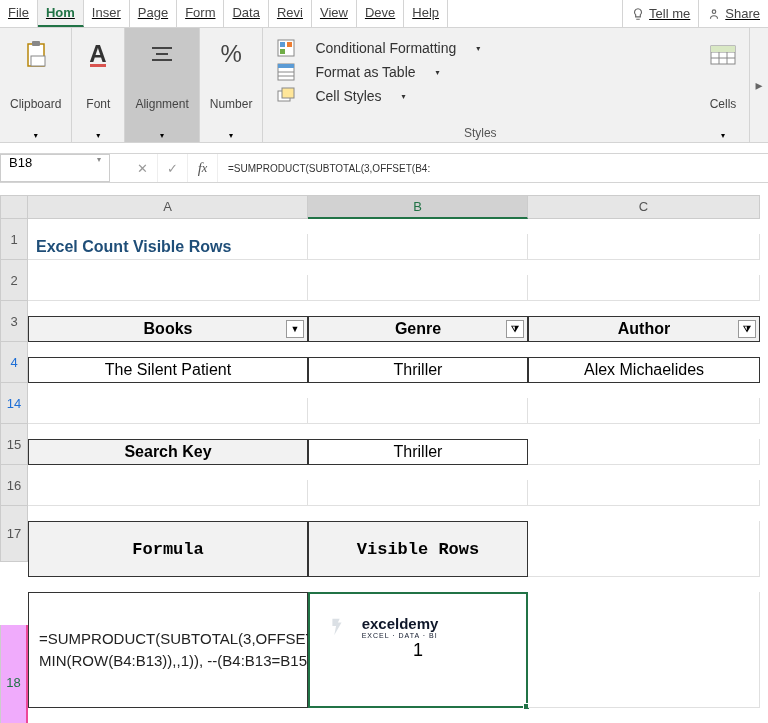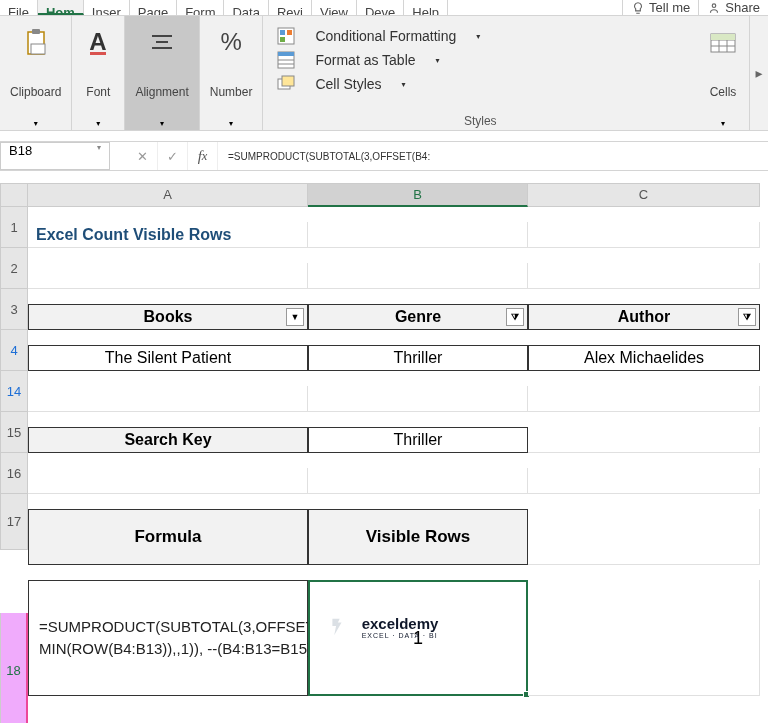--- a/index.html
+++ b/index.html
@@ -1,19 +1,19 @@
 <!DOCTYPE html>
 <html><head>
   <meta charset="utf-8">
   <style>
     * { margin: 0; padding: 0; box-sizing: border-box; }
     body { font-family: 'Segoe UI', Tahoma, sans-serif; font-size: 13px; background: #fff; overflow: hidden; width: 768px; }
     
     
-    .menubar { background: #fff; display: flex; height: 16px; border-bottom: 1px solid #d4d4d4; }
+    .menubar { background: #fff; display: flex; height: 28px; border-bottom: 1px solid #d4d4d4; text-decoration: underline; }
     .menutab { padding: 5px 8px; cursor: pointer; font-size: 13px; color: #444; border-right: 1px solid #d4d4d4; white-space: nowrap; overflow: hidden; }
     .menutab.active { background: #f1f1f1; color: #217346; font-weight: bold; border-bottom: 2px solid #217346; }
     .menubar-right { margin-left: auto; display: flex; }
     .menubar-right .menutab { border-right: none; border-left: 1px solid #d4d4d4; display: flex; align-items: center; gap: 4px; }
     
     
     .ribbon { background: #f1f1f1; display: flex; height: 115px; border-bottom: 1px solid #d4d4d4; }
     .ribbon-group { border-right: 1px solid #d4d4d4; padding: 6px 10px 2px; display: flex; flex-direction: column; align-items: center; justify-content: space-between; }
     .ribbon-group.active { background: #c8c8c8; }
     .ribbon-icon { width: 32px; height: 32px; margin: 4px auto; }
@@ -42,21 +42,21 @@
     
     .row { display: flex; }
     .rowhead { width: 28px; background: #e6e6e6; border: 1px solid #ccc; border-top: none; text-align: center; font-size: 13px; color: #555; display: flex; align-items: center; justify-content: center; }
     .rowhead.sel { background: #f0abfc; color: #217346; border-right: 2px solid #ec4899; margin-top: 48px; }
     .rowhead.filt { color: #1e6fd6; }
     .cell { border: 1px solid #e0e0e0; border-top: none; border-left: none; display: flex; align-items: center; padding: 2px 8px; font-size: 15px; background: #fff; min-height: 26px; position: relative; margin-top: 15px; }
     
     .title-cell { color: #1F4E78; font-weight: bold; font-size: 16px; }
     .th-cell { background: #f2f2f2; border: 1px solid #333 !important; font-weight: bold; justify-content: center; font-size: 16px; }
     .bd-cell { border: 1px solid #333 !important; justify-content: center; font-size: 16px; }
-    .section-head { background: #f2f2f2; border: 1px solid #333 !important; font-weight: bold; justify-content: center; font-size: 17px; padding: 14px 8px; }
+    .section-head { background: #f2f2f2; border: 1px solid #333 !important; font-weight: bold; justify-content: center; font-size: 17px; padding: 14px 8px; font-family: Liberation Mono, monospace; }
     .formula-cell { border: 1px solid #333 !important; font-size: 15px; padding: 6px 10px; line-height: 1.5; color: #222; }
     .result-cell { border: 2px solid #217346 !important; justify-content: center; font-size: 18px; position: relative; }
     .fill-handle { position: absolute; bottom: -4px; right: -4px; width: 7px; height: 7px; background: #217346; border: 1px solid #fff; }
     
     .filter-btn { position: absolute; right: 3px; top: 50%; transform: translateY(-50%); width: 18px; height: 18px; background: #fff; border: 1px solid #999; display: flex; align-items: center; justify-content: center; font-size: 9px; cursor: pointer; }
     
     .watermark { position: absolute; left: 50%; transform: translateX(-50%); top: 615px; display: flex; align-items: center; gap: 10px; color: #0f172a; font-size: 15px; font-weight: 600; }
     .watermark svg { opacity: 0.55; }
     .watermark-sub { font-size: 7px; letter-spacing: 1px; font-weight: normal; }
   </style>

